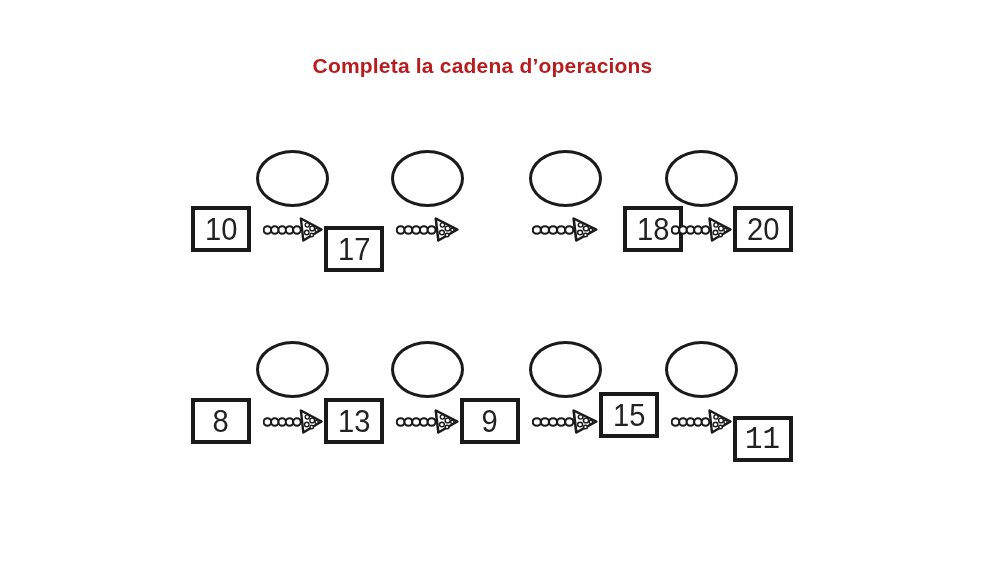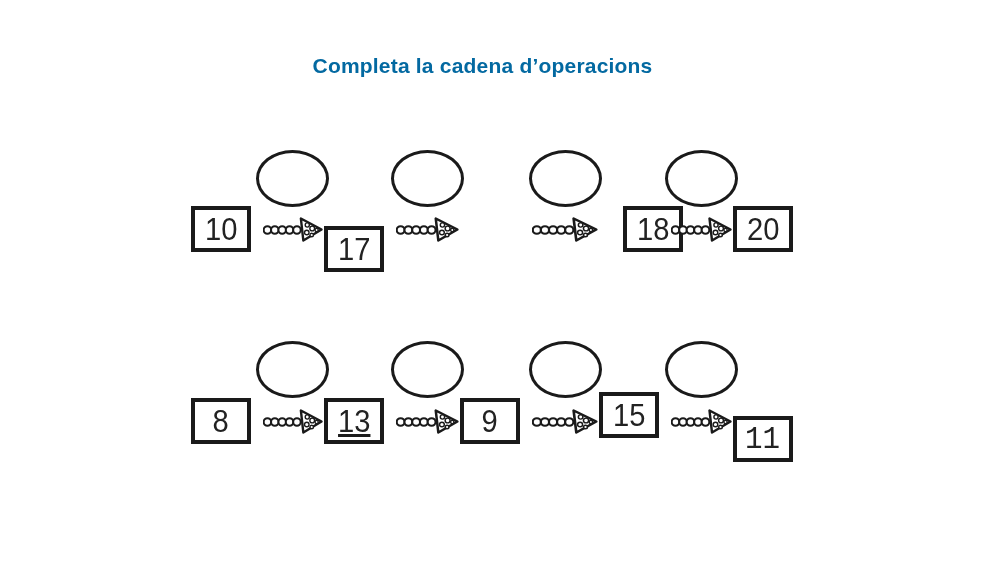--- a/index.html
+++ b/index.html
@@ -18,21 +18,21 @@
   }
   .title {
     position: absolute;
     top: 54px;
     left: 0;
     width: 965px;
     margin: 0;
     text-align: center;
     font-size: 21px;
     font-weight: bold;
-    color: #0369a1;
+    color: #b91c1c;
     letter-spacing: 0.2px;
   }
   .chain-row {
     position: absolute;
     left: 0;
     top: 0;
     width: 100%;
     height: 100%;
   }
   .num-box {
@@ -138,21 +138,21 @@
     <div class="oval" style="left:391px; top:341px;"></div>
     <div class="oval" style="left:529px; top:341px;"></div>
     <div class="oval" style="left:665px; top:341px;"></div>
 
     <div class="num-box" style="left:191px; top:398px;">
       <span class="num-value">8</span>
     </div>
     <svg class="arrow" style="left:263px; top:408px; width:61px;">
         <use href="#chain-arrow"></use>
       </svg>
-    <div class="num-box" style="left:324px; top:398px;text-decoration:underline;">
+    <div class="num-box" style="left:324px; top:398px;">
       <span class="num-value">13</span>
     </div>
     <svg class="arrow" style="left:396px; top:408px; width:64px;">
         <use href="#chain-arrow"></use>
       </svg>
     <div class="num-box" style="left:460px; top:398px;">
       <span class="num-value">9</span>
     </div>
     <svg class="arrow" style="left:532px; top:408px; width:67px;">
         <use href="#chain-arrow"></use>

